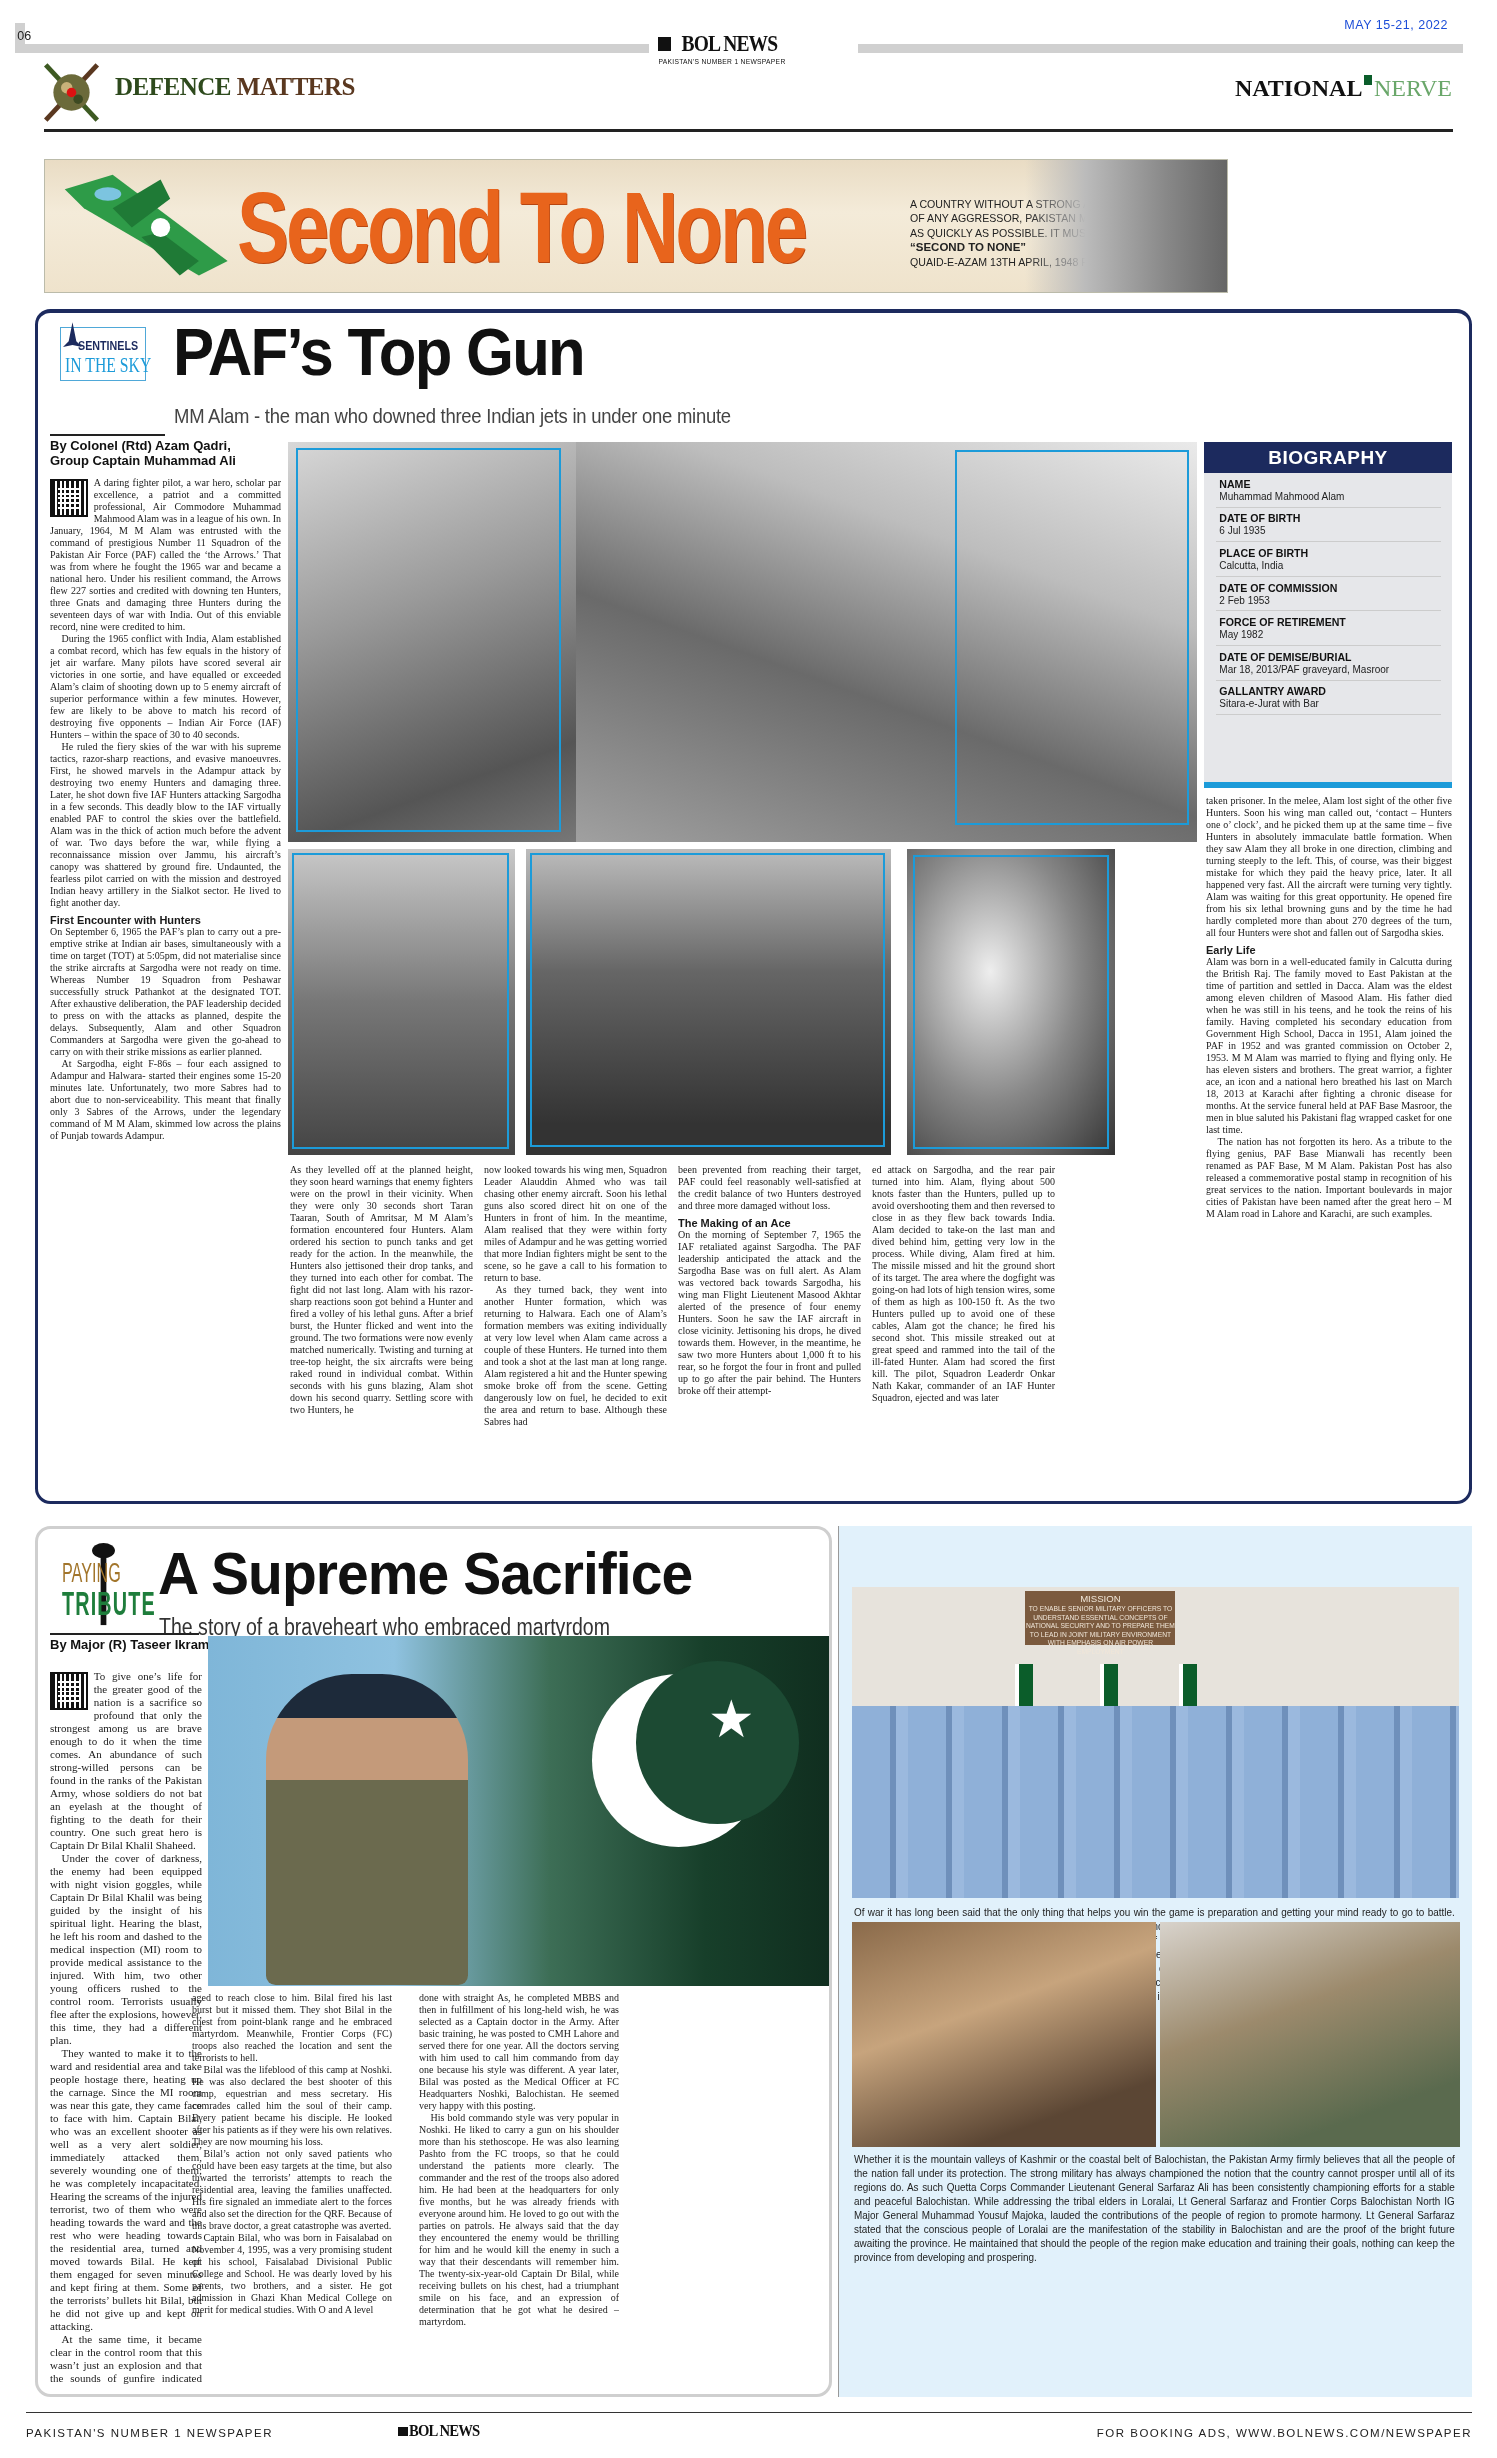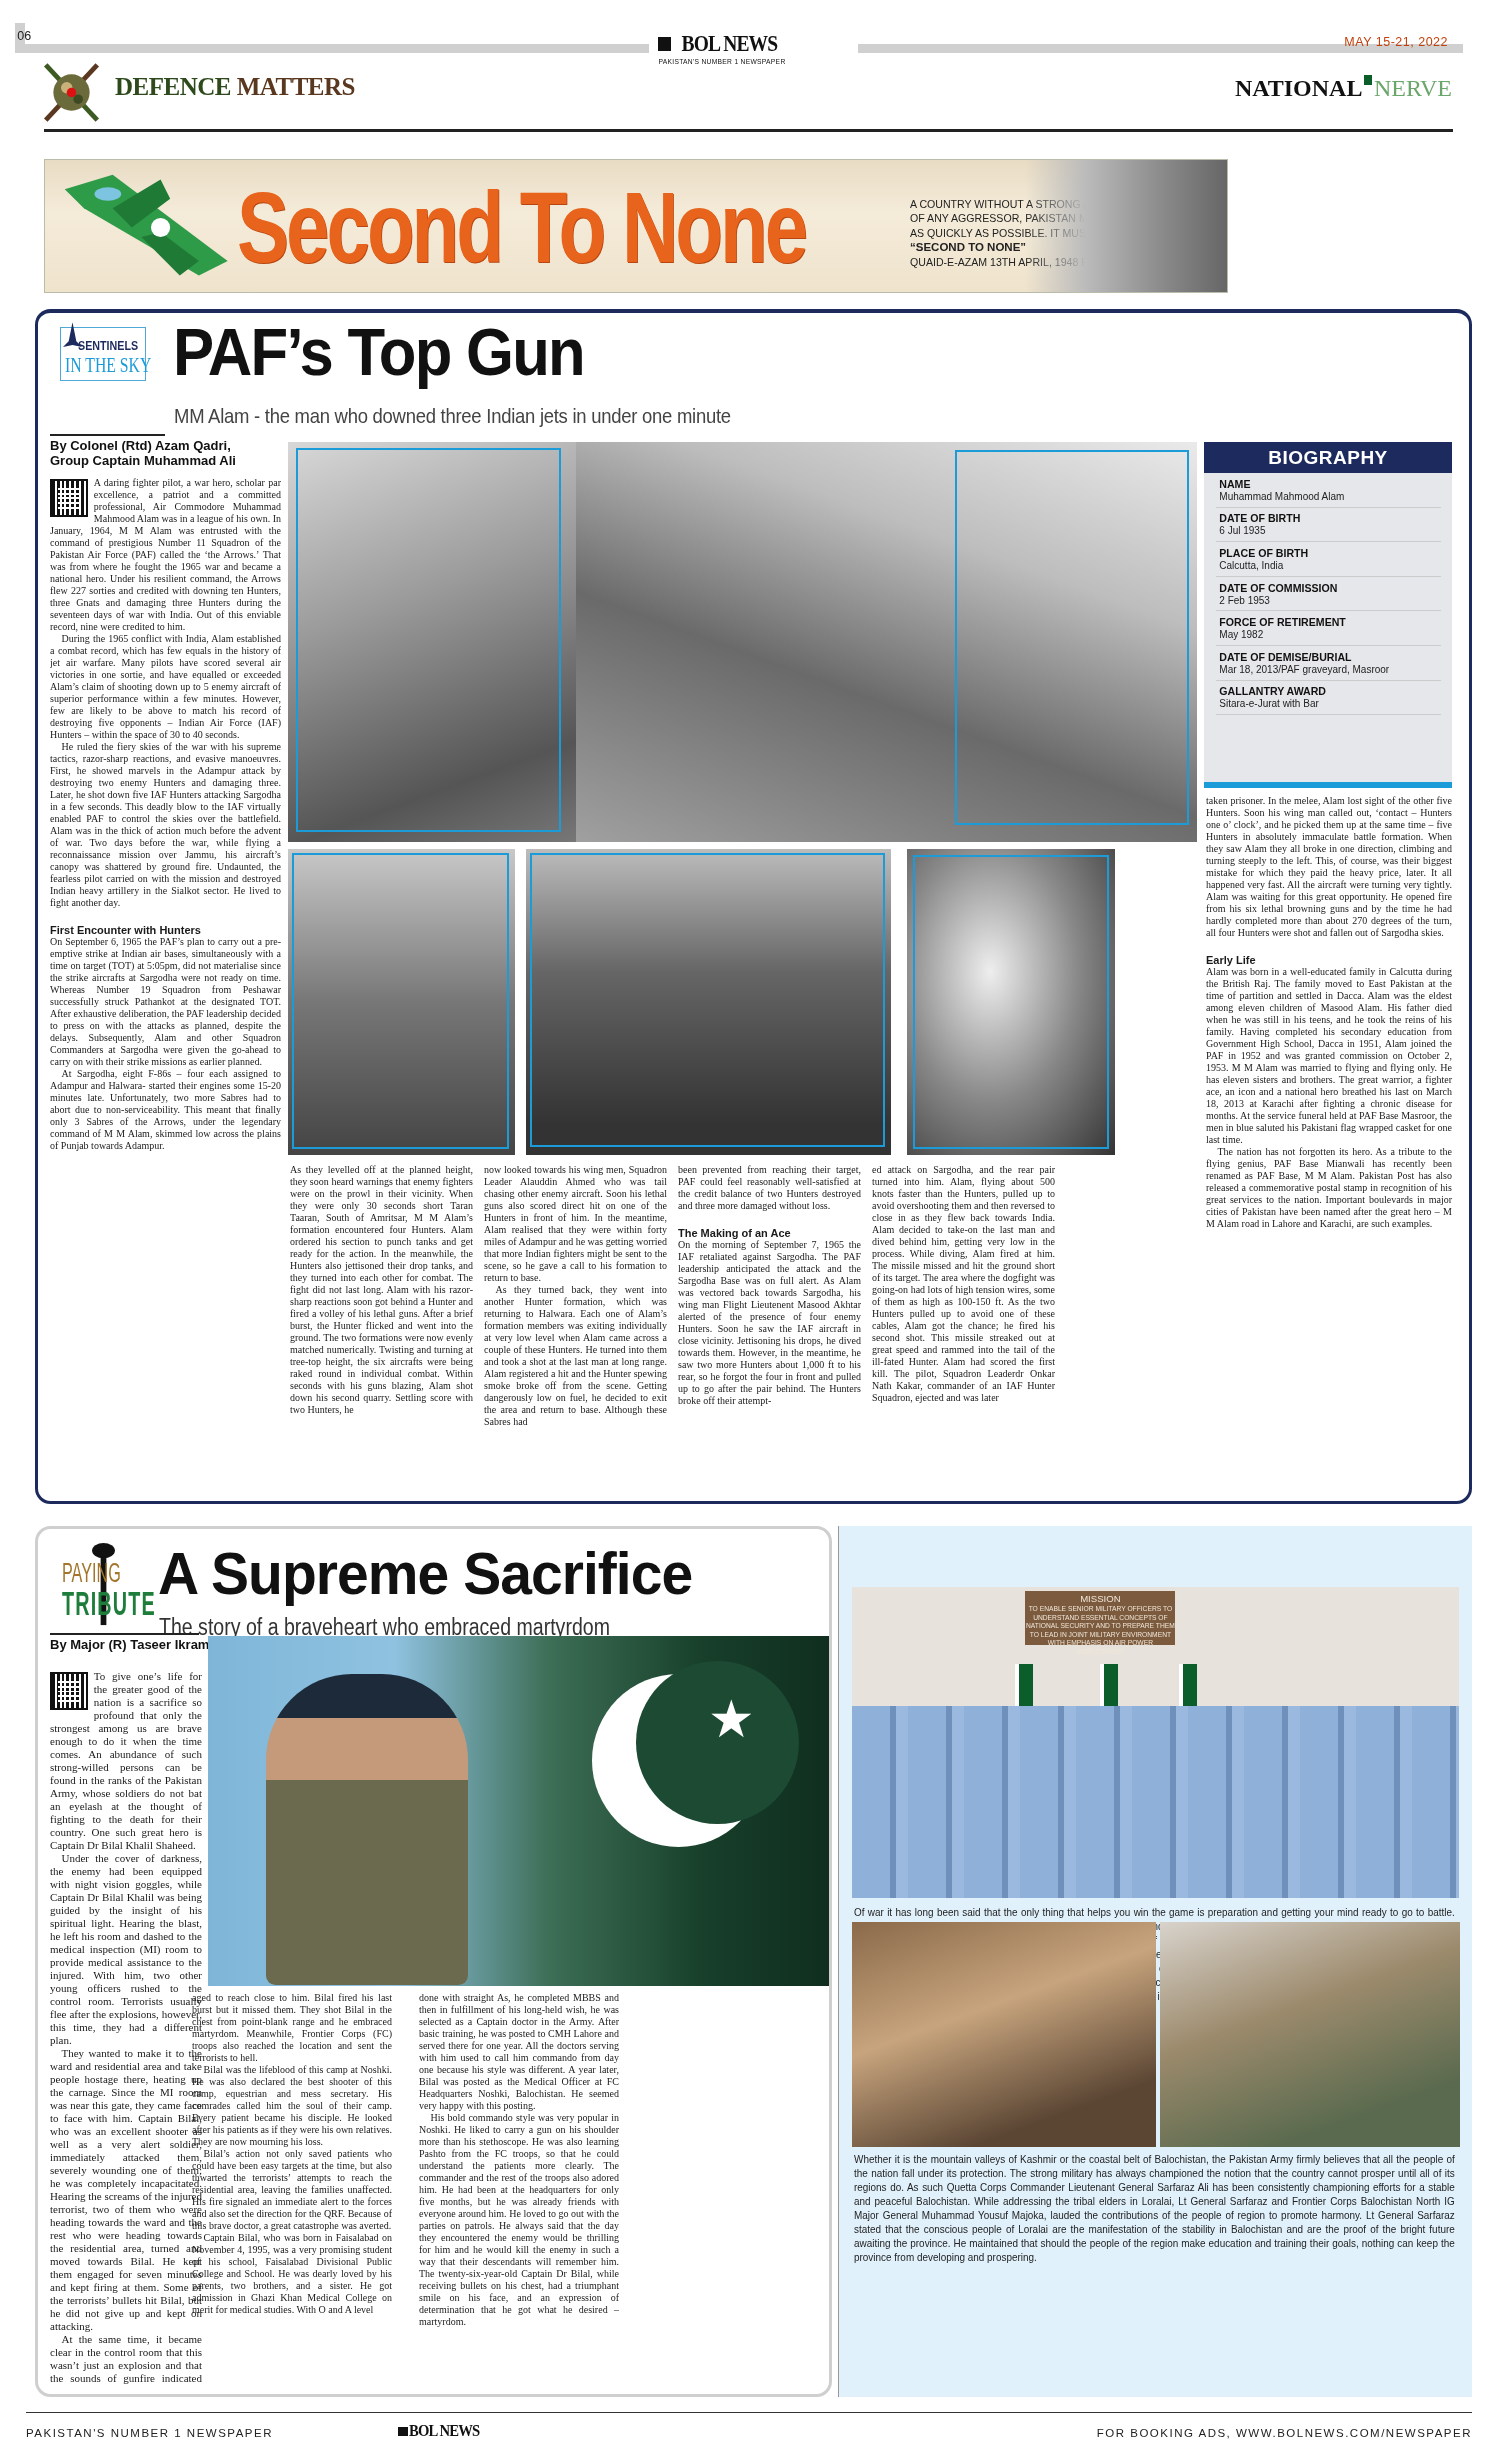--- a/index.html
+++ b/index.html
@@ -2,21 +2,21 @@
 <html><head>
 <meta charset="utf-8">
 <style>
 *{box-sizing:border-box;margin:0;padding:0}
 html,body{width:1498px;height:2458px;background:#fff;overflow:hidden}
 body{position:relative;font-family:"Liberation Serif",serif;color:#111}
 
 .mast-bar{position:absolute;top:44px;height:8.6px;background:#d0d0d0}
 .pgnum{position:absolute;left:15.4px;top:23px;width:9.6px;height:30px;background:#d0d0d0}
 .pgnum span{position:absolute;left:1.9px;top:5.8px;font:12.5px "Liberation Sans",sans-serif;color:#222}
-.date{position:absolute;right:50px;top:35px;font:12.5px "Liberation Sans",sans-serif;letter-spacing:0.5px;color:#c2410c}
+.date{position:absolute;right:50px;top:18px;font:12.5px "Liberation Sans",sans-serif;letter-spacing:0.5px;color:#1d4ed8}
 .logo{position:absolute;left:651px;top:31px;width:142px;text-align:center}
 .logo .box{display:inline-block;width:13.4px;height:13.4px;background:#111;vertical-align:middle;margin-right:1.9px}
 .logo .word{font:bold 23px "Liberation Serif",serif;letter-spacing:-1px;vertical-align:middle;transform:scaleX(.85);display:inline-block}
 .logo .tag{font:6.7px "Liberation Sans",sans-serif;letter-spacing:0.3px;margin-top:1px}
 .defence{position:absolute;left:38px;top:61px;height:65px}
 .defence-text{position:absolute;left:77px;top:11.5px;font:bold 25px "Liberation Serif",serif;letter-spacing:-0.5px;white-space:nowrap}
 .defence-text .d1{color:#2e4a1d}.defence-text .d2{color:#5a3820}
 .nerve{position:absolute;right:46px;top:75px;font:bold 24px "Liberation Serif",serif;white-space:nowrap}
 .nerve .n1{color:#111}.nerve .n2{color:#6aa76a;font-weight:normal}
 .rule{position:absolute;left:44px;right:45px;height:2.9px;background:#222}
@@ -33,21 +33,21 @@
 .sent{position:absolute;left:60px;top:327px;width:86px;height:54px;border:1.9px solid #4fa8d8;background:#fff}
 .sent .s1{position:absolute;left:17.3px;top:9.6px;font:bold 13.4px "Liberation Sans",sans-serif;color:#1c2a5e;transform:scaleX(.8);transform-origin:left}
 .sent .s2{position:absolute;left:3.8px;top:25px;font:21px "Liberation Serif",serif;color:#1c9bd9;white-space:nowrap;transform:scaleX(.75);transform-origin:left}
 .h1{position:absolute;left:173px;top:313px;font:bold 67px "Liberation Sans",sans-serif;letter-spacing:-1.9px;transform:scaleX(.92);transform-origin:left;white-space:nowrap}
 .sub{position:absolute;left:174px;top:404px;font:21px "Liberation Sans",sans-serif;color:#444;letter-spacing:-0.3px;transform:scaleX(.88);transform-origin:left;white-space:nowrap}
 .byline{position:absolute;font:bold 13px "Liberation Sans",sans-serif;line-height:15.4px}
 .byline-rule{position:absolute;height:1.9px;background:#222}
 .col{position:absolute;font:10px "Liberation Serif",serif;line-height:12px;text-align:justify;color:#1a1a1a;overflow:hidden}
 .col p{text-indent:11.5px}
 .col p.first{text-indent:0}
-.col h4{font:bold 11px "Liberation Sans",sans-serif;margin-top:15px;text-indent:0}
+.col h4{font:bold 11px "Liberation Sans",sans-serif;margin-top:5px;text-indent:0}
 .qr{float:left;width:38px;height:38px;margin:1.9px 5.8px 1.9px 0;background:
  repeating-linear-gradient(90deg,#111 0 2.9px,#fff 2.9px 4.8px),#111;
  -webkit-mask:none;position:relative;border:2.9px solid #111}
 .qr::after{content:"";position:absolute;inset:5.8px;background:repeating-linear-gradient(0deg,#fff 0 1.9px,transparent 1.9px 4.8px)}
 .photo{position:absolute;background:#888;overflow:hidden}
 .photo .frame{position:absolute;border:2.9px solid #1c9bd9}
 .bw1{background:linear-gradient(160deg,#d8d8d8,#9a9a9a 40%,#555 80%,#777)}
 .bw2{background:linear-gradient(200deg,#eaeaea 0%,#bdbdbd 30%,#6a6a6a 60%,#a0a0a0 100%)}
 .bw3{background:linear-gradient(180deg,#c8c8c8,#777 50%,#444)}
 .bw4{background:linear-gradient(180deg,#bcbcbc,#666 40%,#333 90%)}

